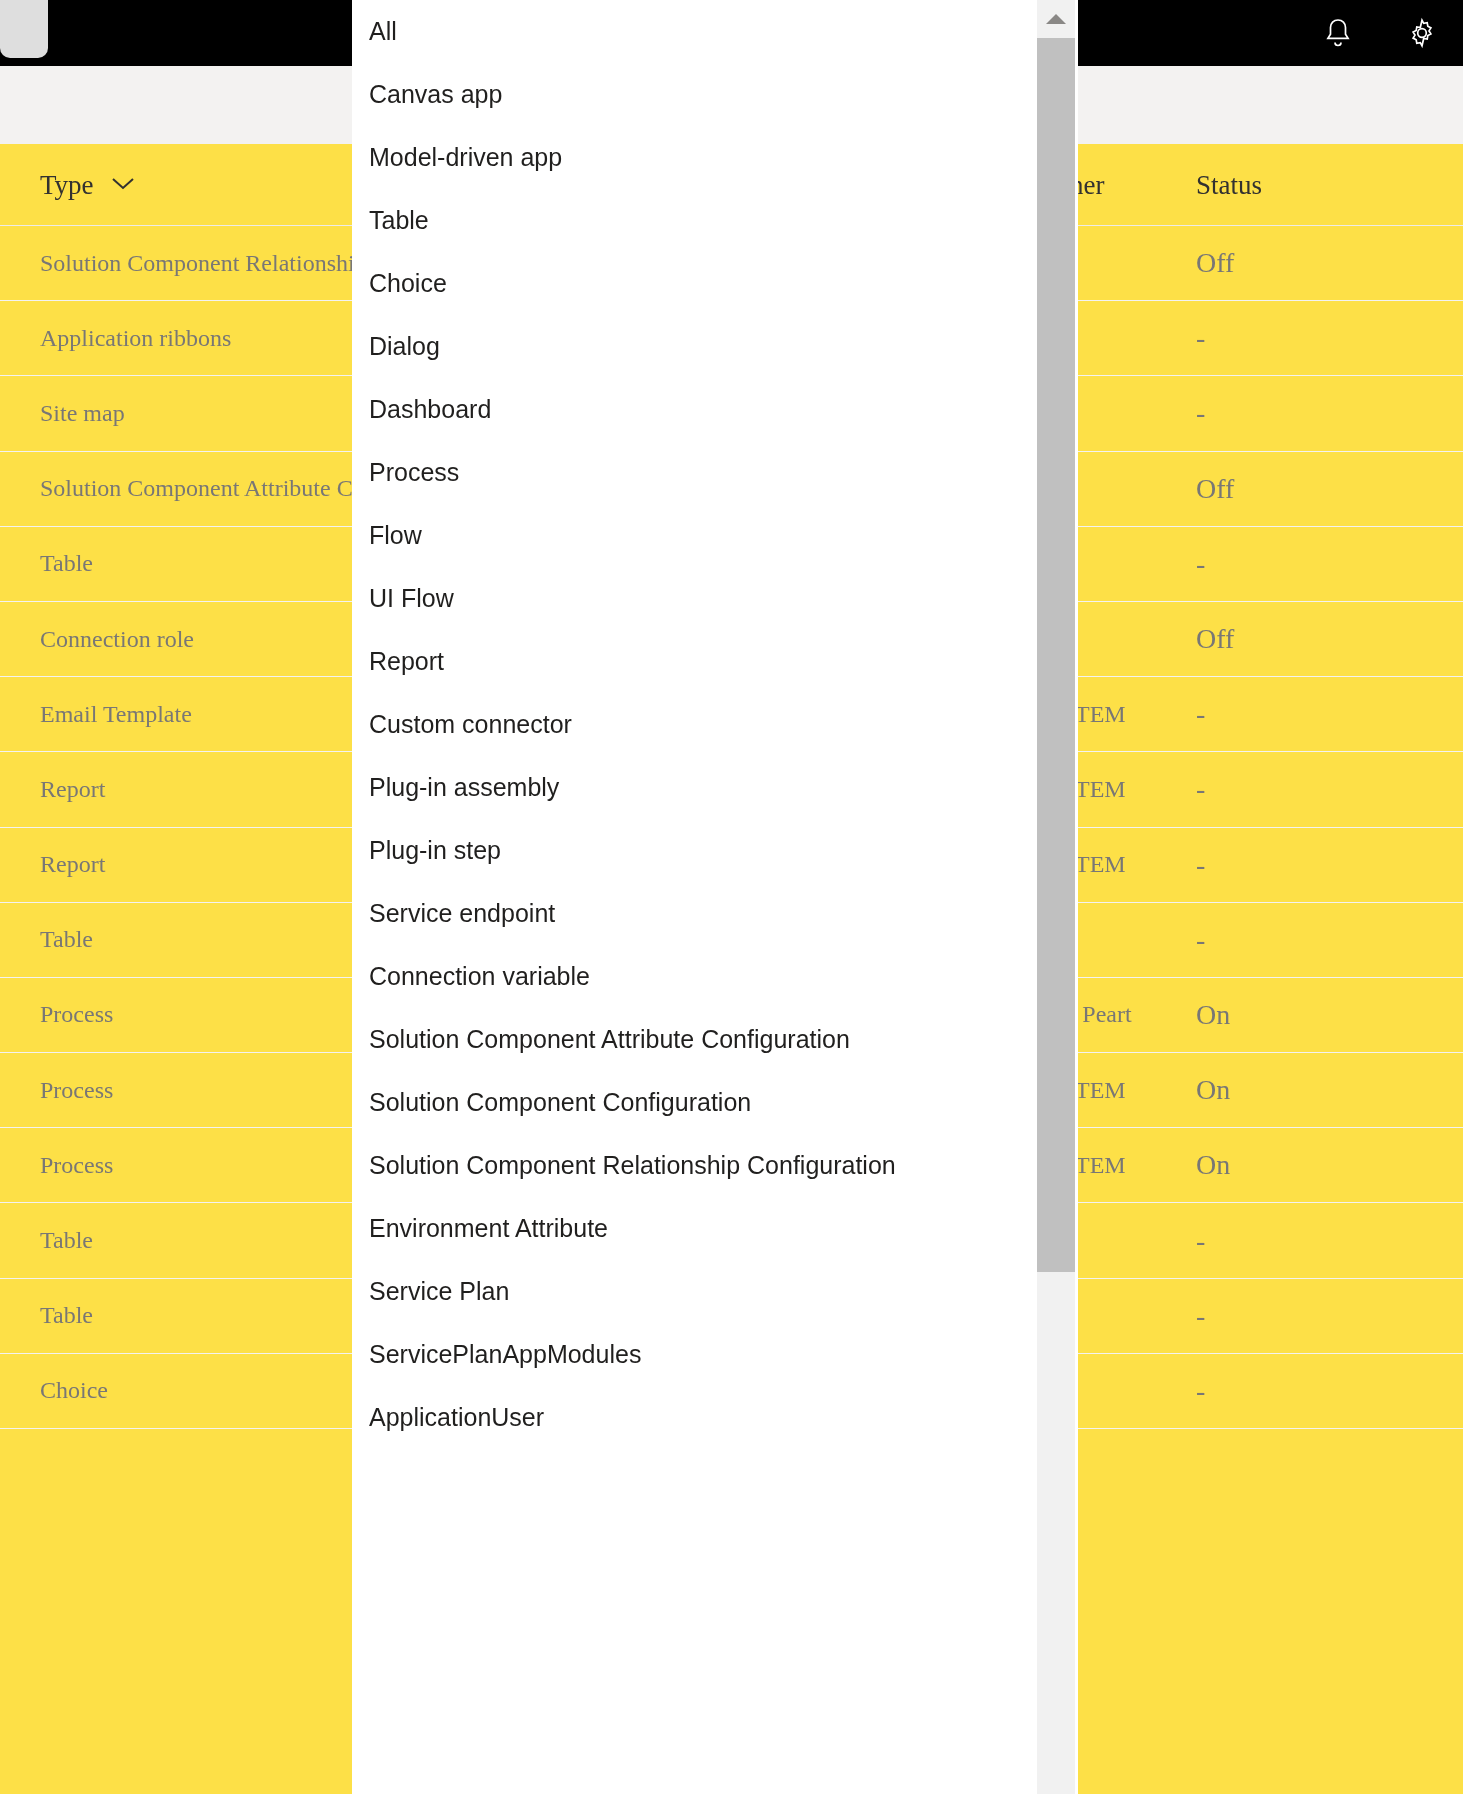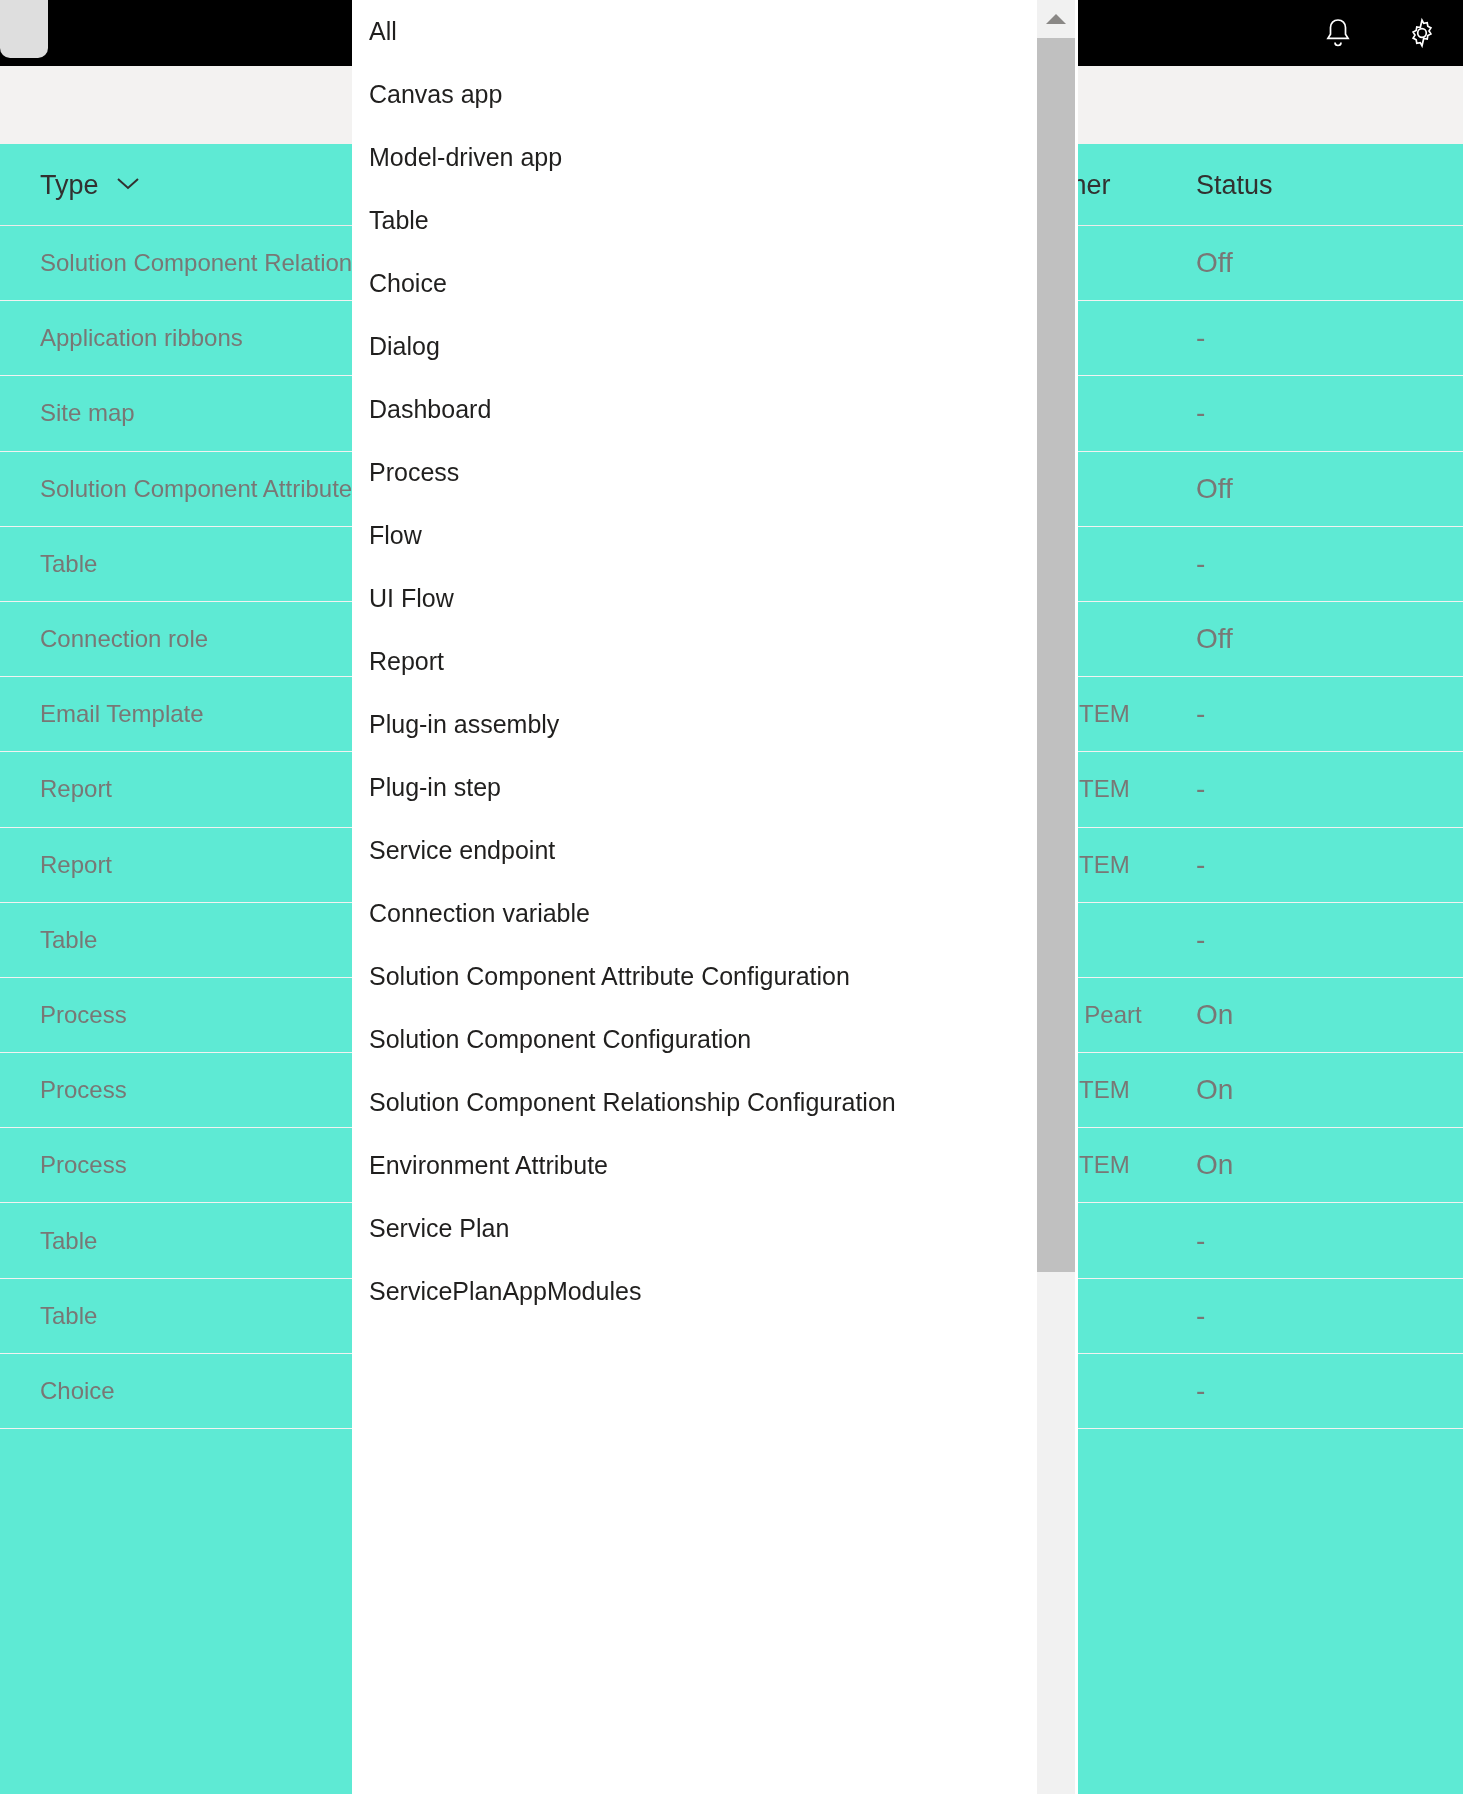--- a/index.html
+++ b/index.html
@@ -110,22 +110,23 @@
     color: #605e5c;
   }
 
   
   .grid {
     position: absolute;
     top: 144px;
     left: 0;
     width: 1463px;
     height: 1650px;
-    background: #5eead4;
+    background: #fde047;
     z-index: 1;
+    font-family: Liberation Serif, serif;
   }
   .grid-header {
     position: relative;
     height: 82px;
     border-bottom: 1px solid #edebe9;
   }
   .col-type {
     position: absolute;
     left: 40px;
     top: 0;
@@ -413,30 +414,32 @@
         <div class="flyout-item">Canvas app</div>
         <div class="flyout-item">Model-driven app</div>
         <div class="flyout-item">Table</div>
         <div class="flyout-item">Choice</div>
         <div class="flyout-item">Dialog</div>
         <div class="flyout-item">Dashboard</div>
         <div class="flyout-item">Process</div>
         <div class="flyout-item">Flow</div>
         <div class="flyout-item">UI Flow</div>
         <div class="flyout-item">Report</div>
+        <div class="flyout-item">Custom connector</div>
         <div class="flyout-item">Plug-in assembly</div>
         <div class="flyout-item">Plug-in step</div>
         <div class="flyout-item">Service endpoint</div>
         <div class="flyout-item">Connection variable</div>
         <div class="flyout-item">Solution Component Attribute Configuration</div>
         <div class="flyout-item">Solution Component Configuration</div>
         <div class="flyout-item">Solution Component Relationship Configuration</div>
         <div class="flyout-item">Environment Attribute</div>
         <div class="flyout-item">Service Plan</div>
         <div class="flyout-item">ServicePlanAppModules</div>
+        <div class="flyout-item">ApplicationUser</div>
       </div>
   </div>
 
   <div class="fly-scrollbar">
     <div class="fly-sb-up">
       <svg width="24" height="16" viewBox="0 0 24 16">
         <polygon points="12,3 22,13 2,13" fill="#8a8886"></polygon>
       </svg>
     </div>
     <div class="fly-sb-thumb"></div>

